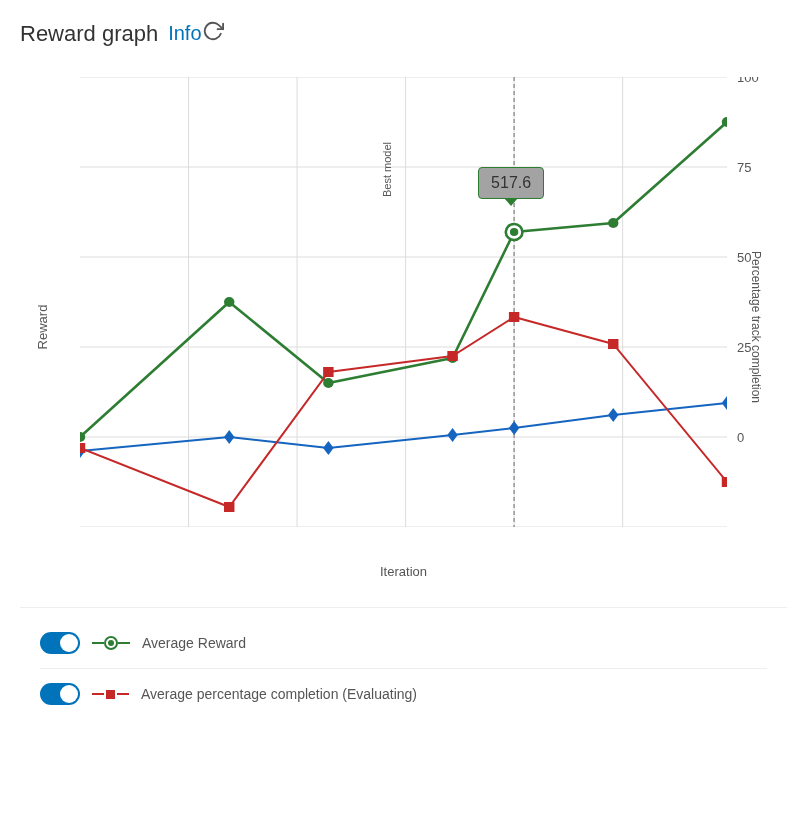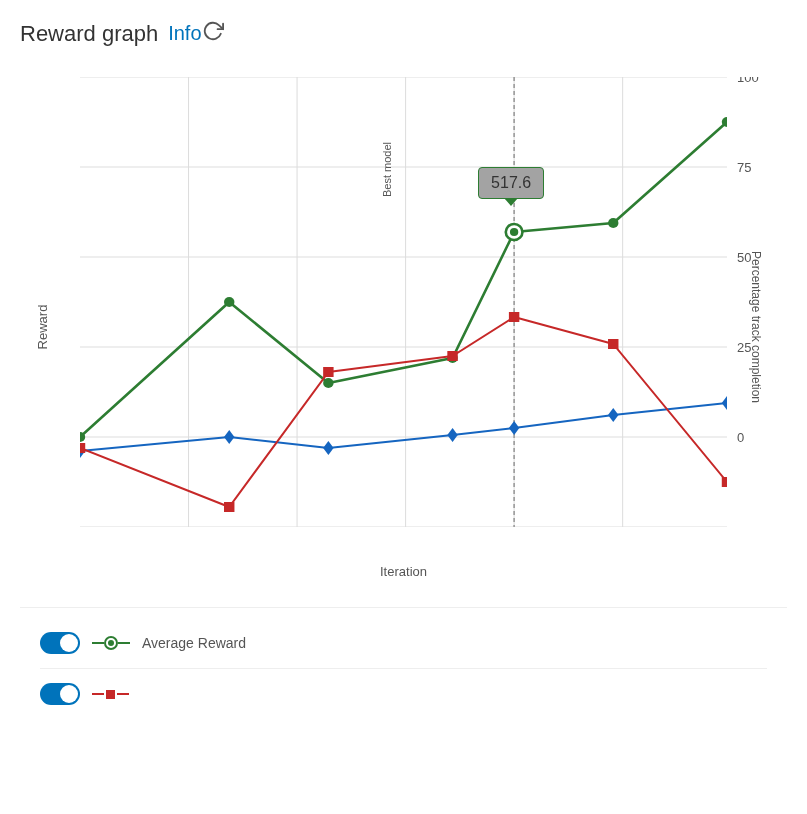--- a/index.html
+++ b/index.html
@@ -267,14 +267,15 @@
   </div>
 
 
   <div class="legend-item" style="border-bottom:none;">
     <div class="toggle"></div>
     <div class="legend-line">
       <div class="legend-dash red" style="background:#c62828;"></div>
       <div style="width:9px;height:9px;background:#c62828;"></div>
       <div class="legend-dash red" style="background:#c62828;"></div>
     </div>
+    <span class="legend-text">Average percentage completion (Evaluating)</span>
   </div>
 </div>
 
 </body></html>

